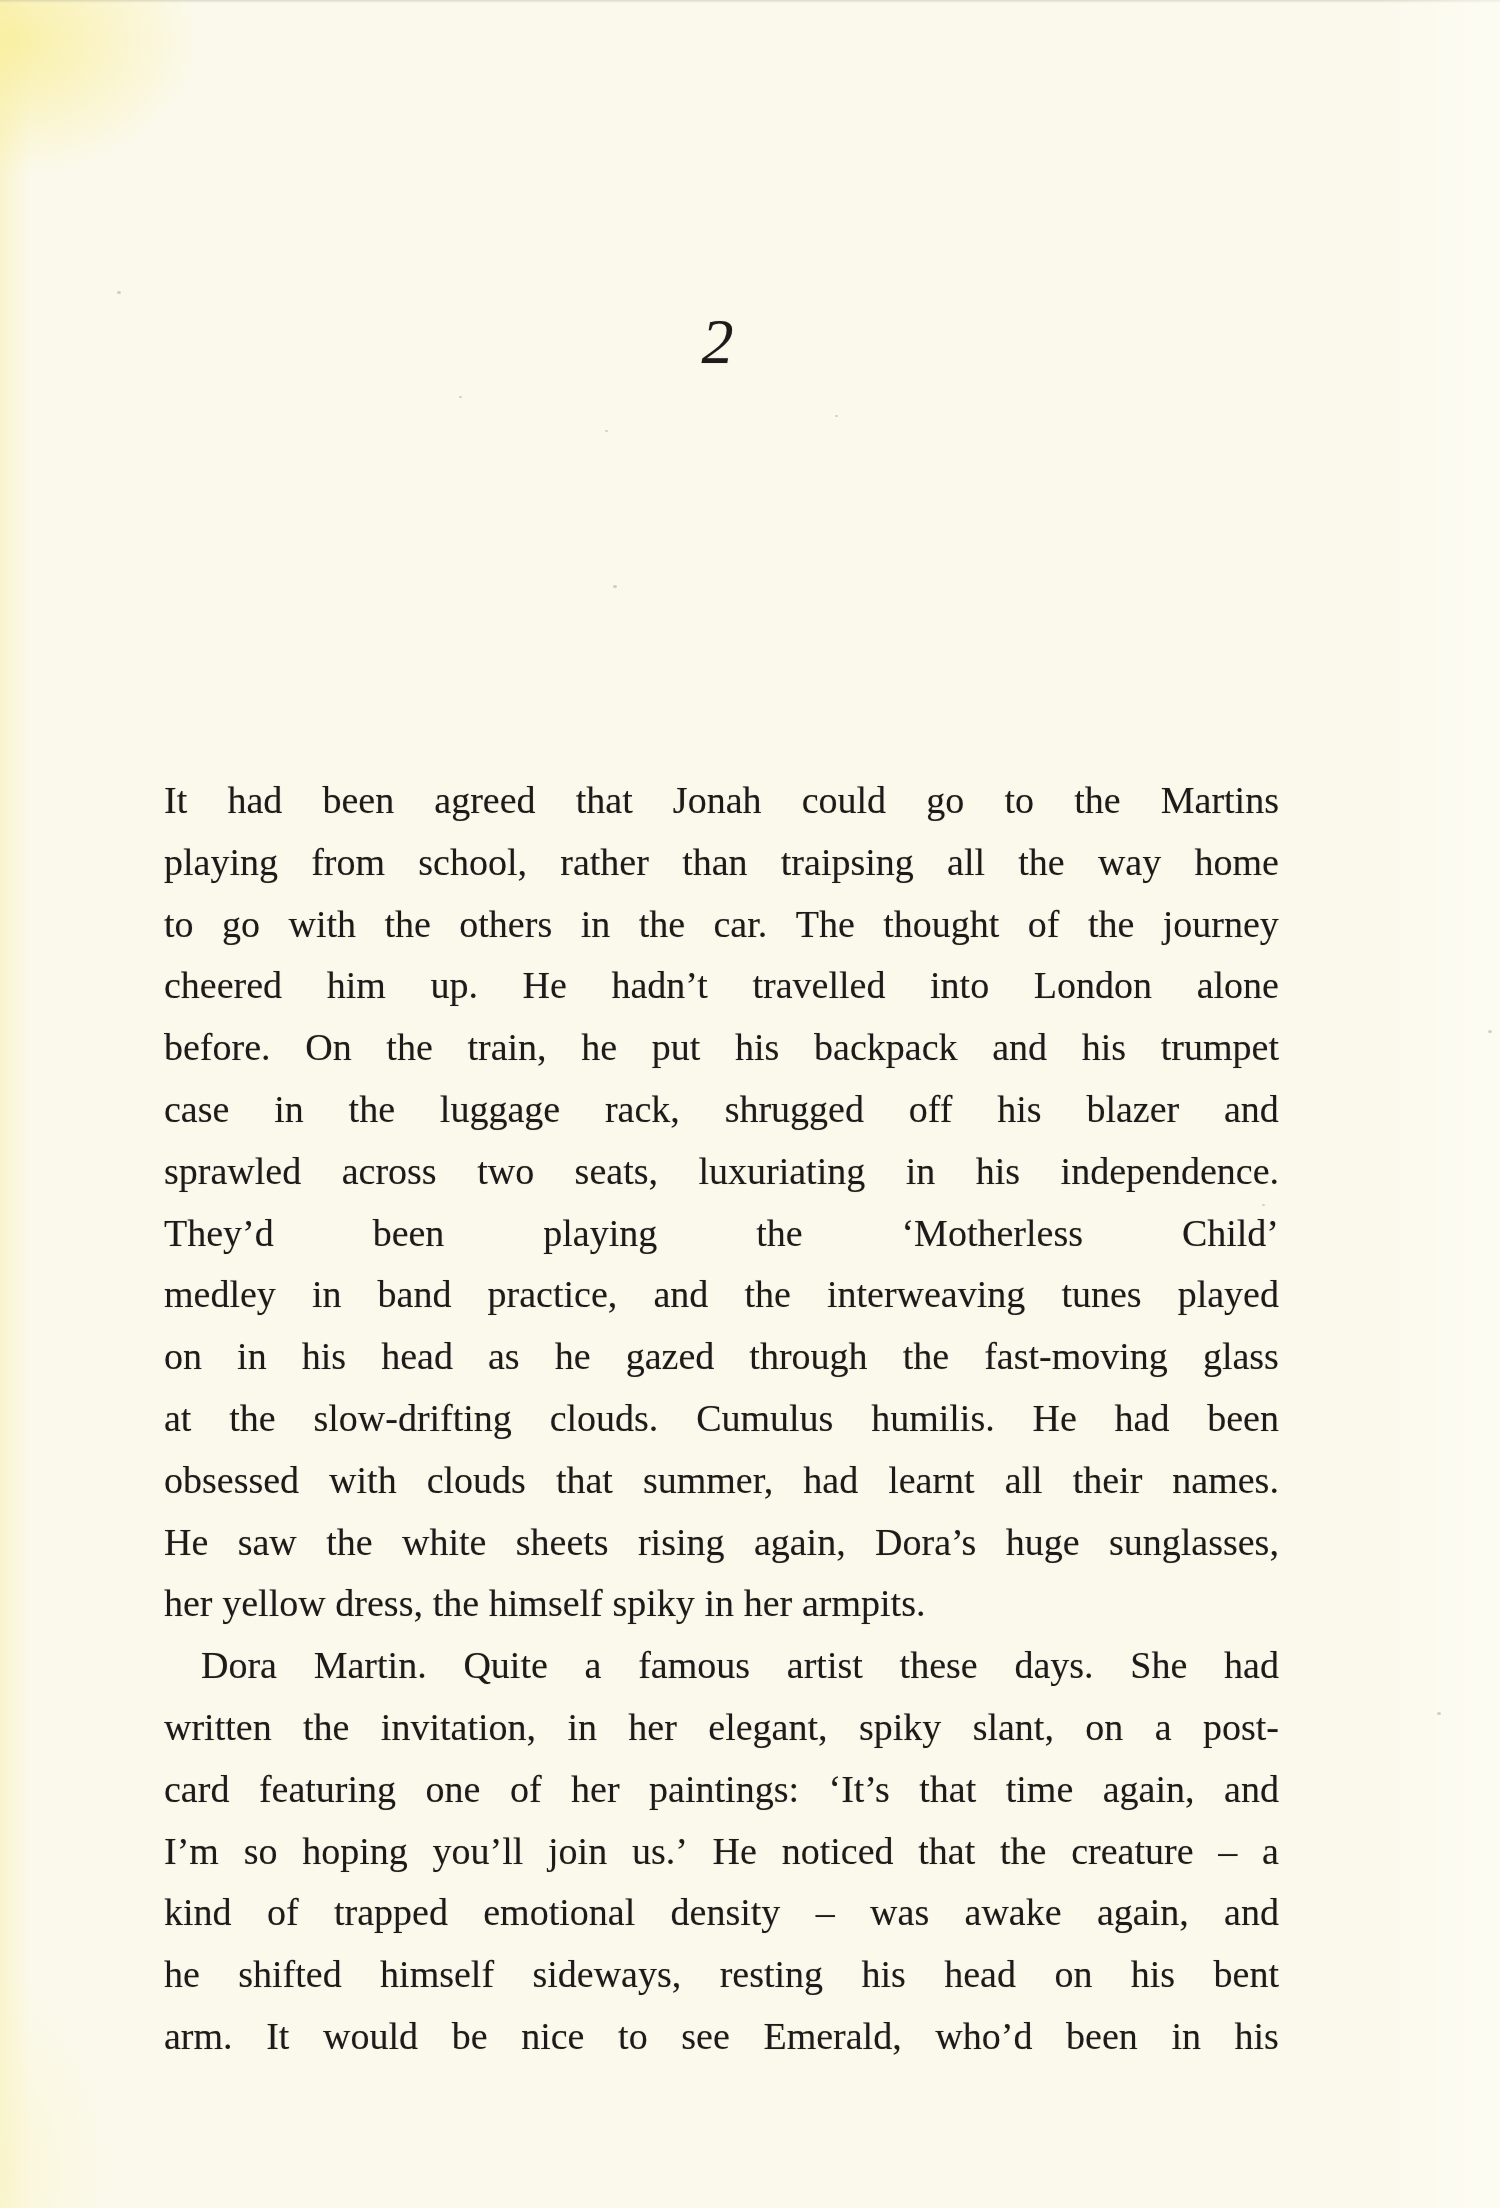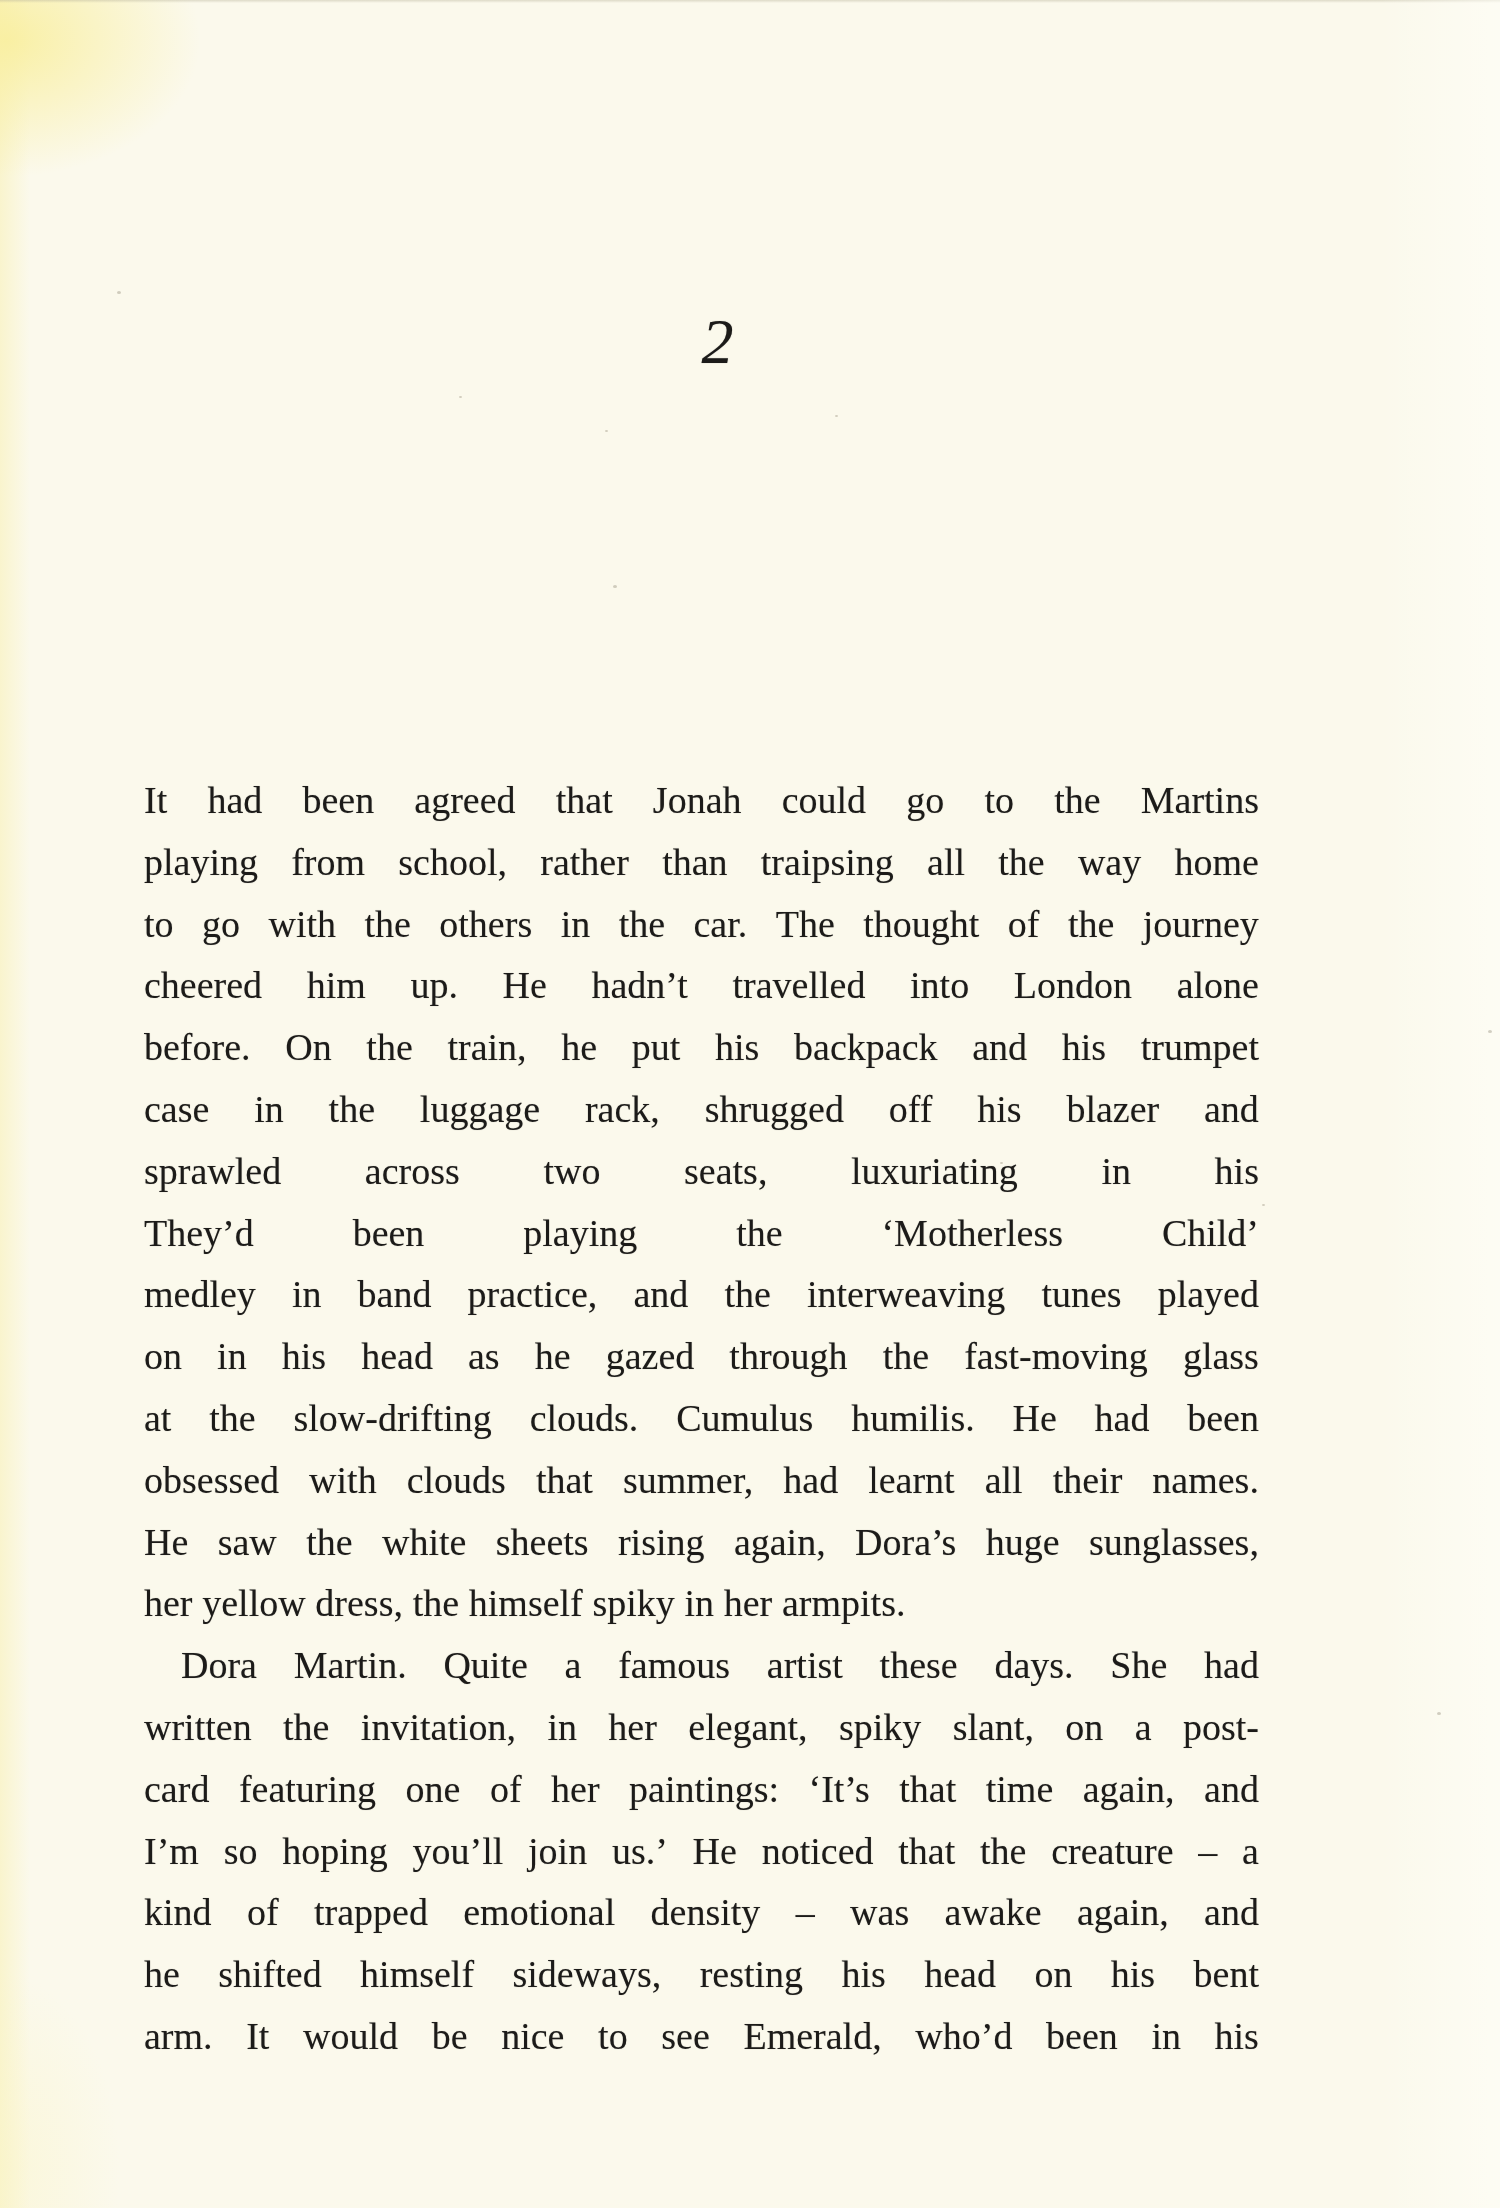--- a/index.html
+++ b/index.html
@@ -37,21 +37,21 @@
     background:linear-gradient(270deg, rgba(255,255,250,0.55), rgba(255,255,250,0));
     pointer-events:none;
   }
   .chapter {
     position:absolute; left:160px; top:310px; width:1115px;
     text-align:center;
     font-size:64px; font-style:italic; line-height:1;
     text-shadow:0 0 1px rgba(28,27,25,0.4);
   }
   .text-block {
-    position:absolute; left:144px; top:770px; width:1115px;
+    position:absolute; left:164px; top:770px; width:1115px;
     font-size:38px;
     text-shadow:0 0 1px rgba(28,27,25,0.32);
   }
   .line {
     height:61.8px; line-height:61.8px;
     display:flex; align-items:baseline;
     white-space:pre;
   }
   .line.justify { justify-content:space-between; }
   .line.ragged  { justify-content:flex-start; column-gap:0.255em; }
@@ -71,21 +71,21 @@
 
   <div class="chapter">2</div>
 
   <div class="text-block" id="text-block">
       <div class="line justify"><span>It</span><span>had</span><span>been</span><span>agreed</span><span>that</span><span>Jonah</span><span>could</span><span>go</span><span>to</span><span>the</span><span>Martins</span></div>
       <div class="line justify"><span>playing</span><span>from</span><span>school,</span><span>rather</span><span>than</span><span>traipsing</span><span>all</span><span>the</span><span>way</span><span>home</span></div>
       <div class="line justify"><span>to</span><span>go</span><span>with</span><span>the</span><span>others</span><span>in</span><span>the</span><span>car.</span><span>The</span><span>thought</span><span>of</span><span>the</span><span>journey</span></div>
       <div class="line justify"><span>cheered</span><span>him</span><span>up.</span><span>He</span><span>hadn’t</span><span>travelled</span><span>into</span><span>London</span><span>alone</span></div>
       <div class="line justify"><span>before.</span><span>On</span><span>the</span><span>train,</span><span>he</span><span>put</span><span>his</span><span>backpack</span><span>and</span><span>his</span><span>trumpet</span></div>
       <div class="line justify"><span>case</span><span>in</span><span>the</span><span>luggage</span><span>rack,</span><span>shrugged</span><span>off</span><span>his</span><span>blazer</span><span>and</span></div>
-      <div class="line justify"><span>sprawled</span><span>across</span><span>two</span><span>seats,</span><span>luxuriating</span><span>in</span><span>his</span></div>
+      <div class="line justify"><span>sprawled</span><span>across</span><span>two</span><span>seats,</span><span>luxuriating</span><span>in</span><span>his</span><span>independence.</span></div>
       <div class="line justify"><span>They’d</span><span>been</span><span>playing</span><span>the</span><span>‘Motherless</span><span>Child’</span></div>
       <div class="line justify"><span>medley</span><span>in</span><span>band</span><span>practice,</span><span>and</span><span>the</span><span>interweaving</span><span>tunes</span><span>played</span></div>
       <div class="line justify"><span>on</span><span>in</span><span>his</span><span>head</span><span>as</span><span>he</span><span>gazed</span><span>through</span><span>the</span><span>fast-moving</span><span>glass</span></div>
       <div class="line justify"><span>at</span><span>the</span><span>slow-drifting</span><span>clouds.</span><span class="it">Cumulus</span><span class="it">humilis.</span><span>He</span><span>had</span><span>been</span></div>
       <div class="line justify"><span>obsessed</span><span>with</span><span>clouds</span><span>that</span><span>summer,</span><span>had</span><span>learnt</span><span>all</span><span>their</span><span>names.</span></div>
       <div class="line justify"><span>He</span><span>saw</span><span>the</span><span>white</span><span>sheets</span><span>rising</span><span>again,</span><span>Dora’s</span><span>huge</span><span>sunglasses,</span></div>
       <div class="line ragged"><span>her</span><span>yellow</span><span>dress,</span><span>the</span><span>himself</span><span>spiky</span><span>in</span><span>her</span><span>armpits.</span></div>
       <div class="line justify indent"><span>Dora</span><span>Martin.</span><span>Quite</span><span>a</span><span>famous</span><span>artist</span><span>these</span><span>days.</span><span>She</span><span>had</span></div>
       <div class="line justify"><span>written</span><span>the</span><span>invitation,</span><span>in</span><span>her</span><span>elegant,</span><span>spiky</span><span>slant,</span><span>on</span><span>a</span><span>post-</span></div>
       <div class="line justify"><span>card</span><span>featuring</span><span>one</span><span>of</span><span>her</span><span>paintings:</span><span class="it">‘It’s</span><span class="it">that</span><span class="it">time</span><span class="it">again,</span><span class="it">and</span></div>

